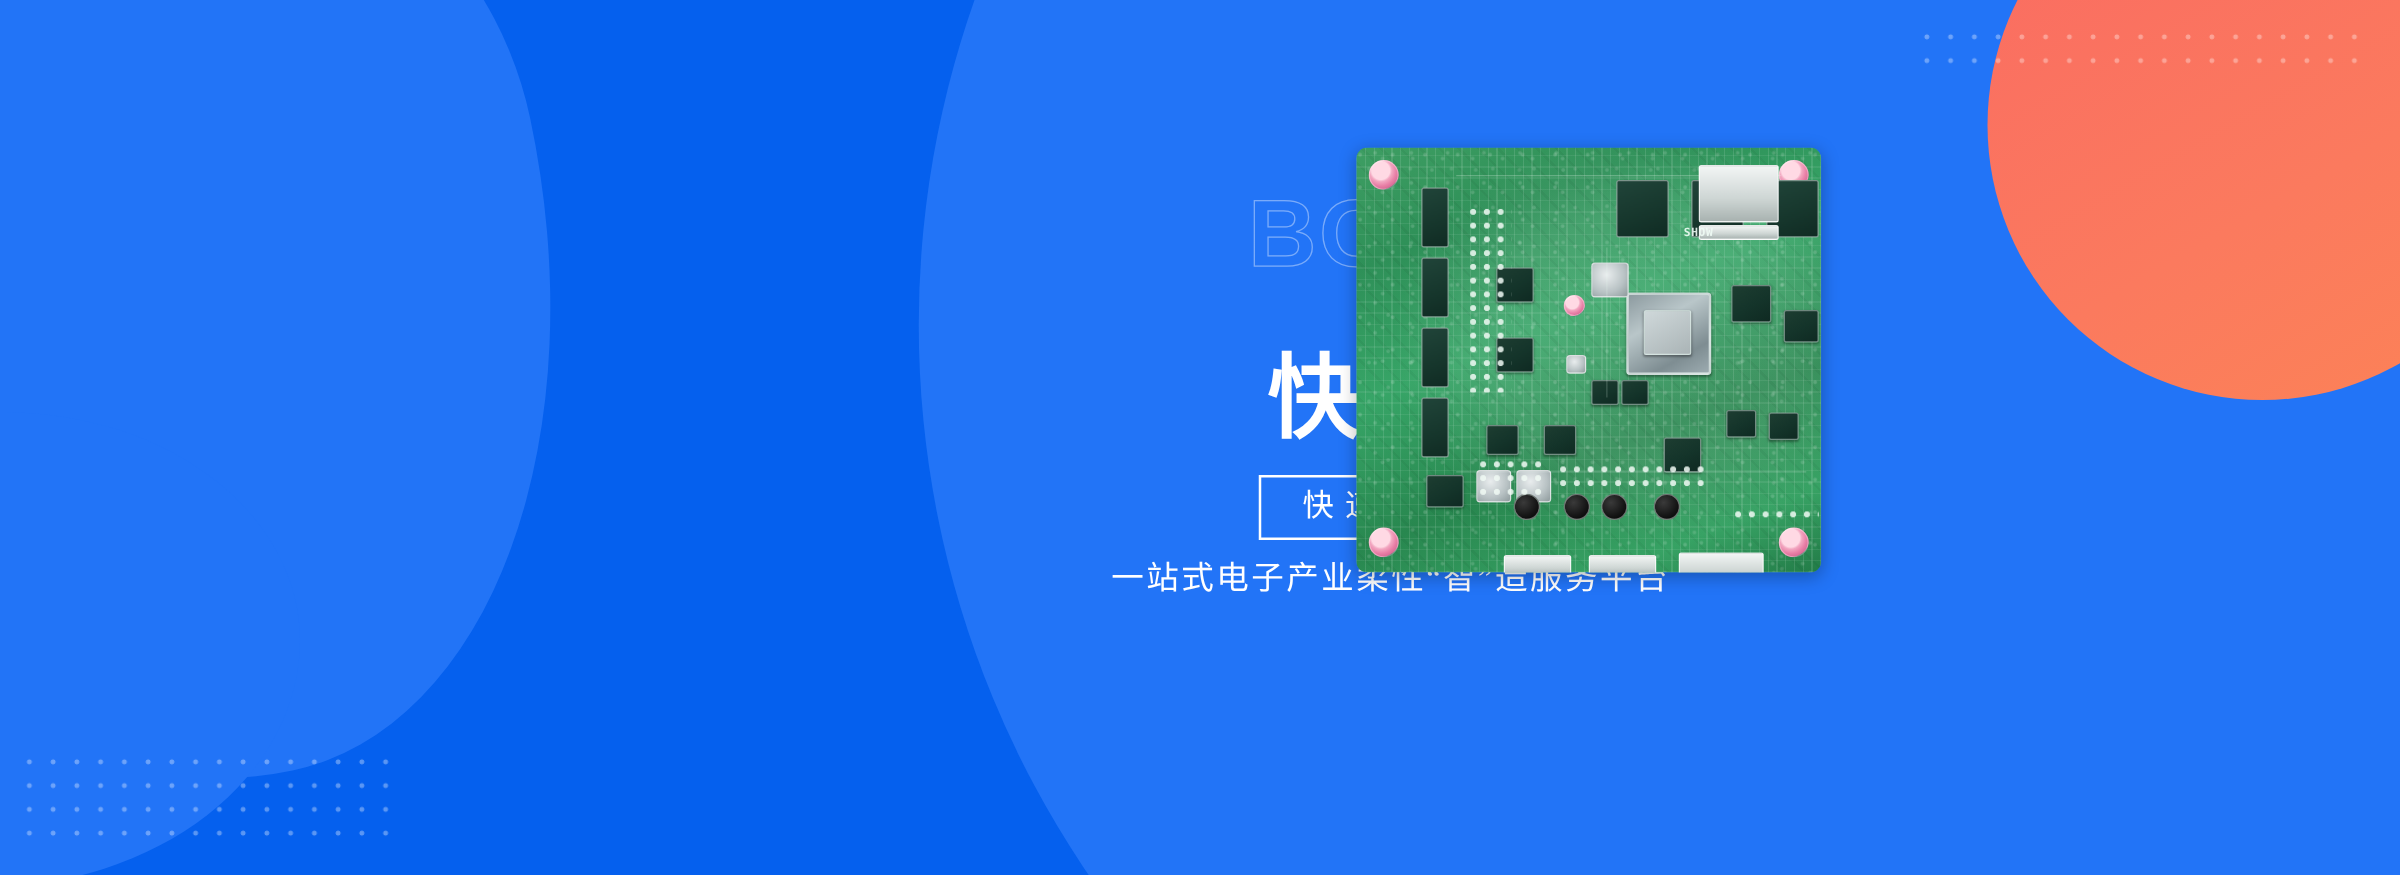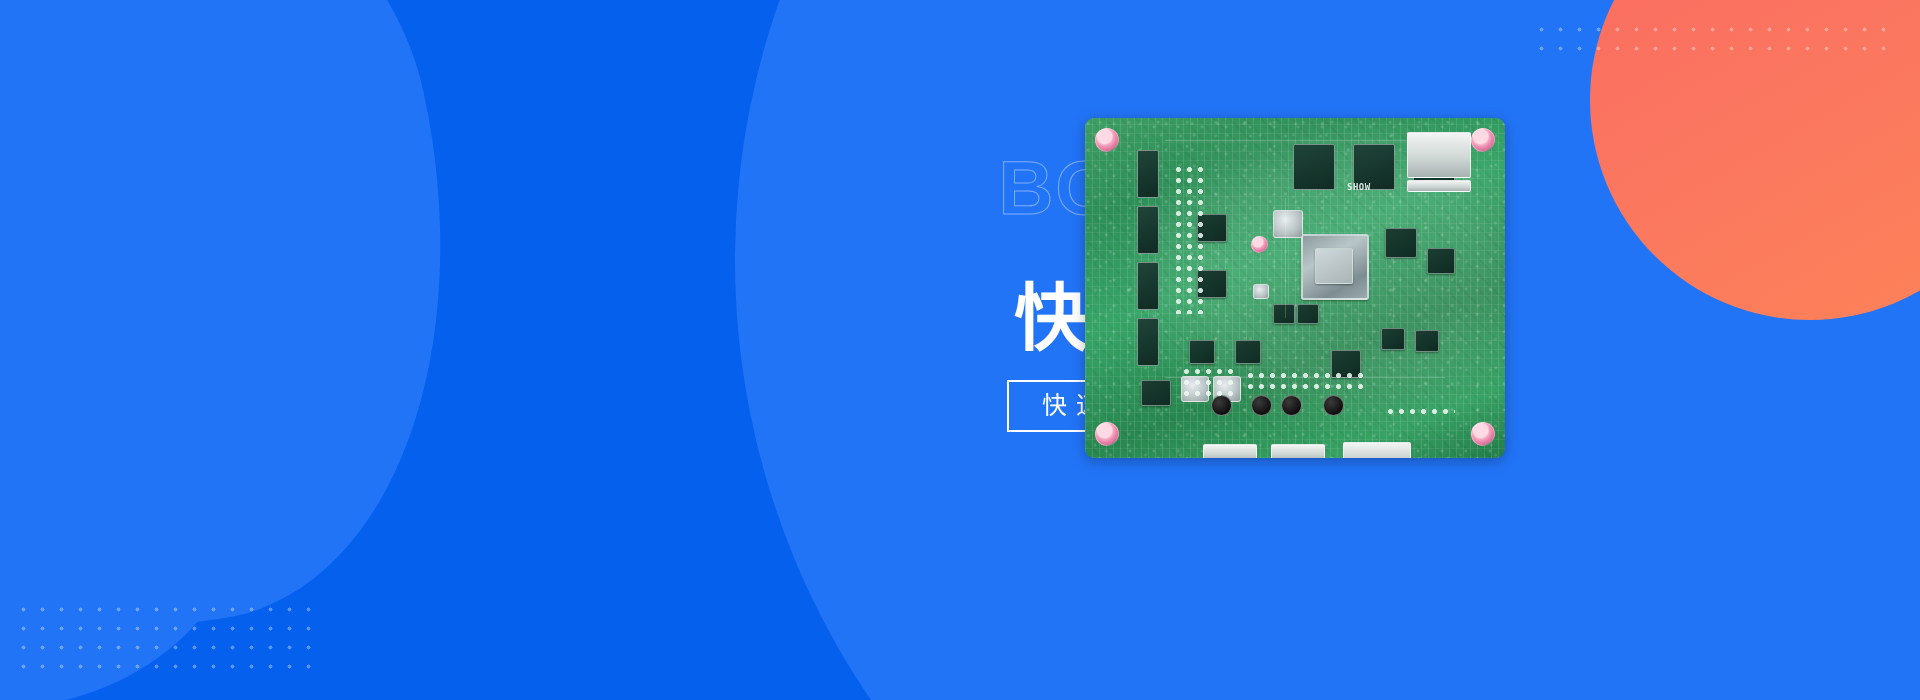--- a/index.html
+++ b/index.html
@@ -131,21 +131,21 @@
     letter-spacing:2px;
     white-space:nowrap;
     padding-right:4px;
   }
 
   
   .pcb-wrap{
     position:absolute;
     left:1085px;
     top:118px;
-    width:420px;
+    width:372px;
     height:340px;
   }
   .pcb{
     position:absolute;
     inset:0;
     border-radius:9px;
     background:
       radial-gradient(ellipse at 62% 45%, rgba(255,255,255,.10) 0 38%, rgba(0,0,0,0) 62%),
       linear-gradient(158deg,#3e9e63 0%,#2e9058 20%,#37a567 42%,#28874f 66%,#37a264 86%,#227b47 100%);
     box-shadow:0 3px 14px rgba(0,0,0,.28);
@@ -252,20 +252,21 @@
 
     <div class="ghost-word">BOMBOM</div>
 
     <h1 class="headline">
       <span class="l1">一分钟</span>
       <span class="l2">快速报价</span>
     </h1>
 
     <div class="boxed">快速获取报价信息</div>
 
+    <div class="tagline">一站式电子产业柔性“智”造服务平台</div>
   </div>
 
   <div class="pcb-wrap">
     <div class="pcb">
       <div class="traces"></div>
       <div class="grain"></div>
 
       <div class="mhole" style="left:10px;  top:10px;  width:24px; height:24px;"></div>
       <div class="mhole" style="right:10px; top:10px;  width:24px; height:24px;"></div>
       <div class="mhole" style="left:10px;  bottom:12px;width:24px; height:24px;"></div>

